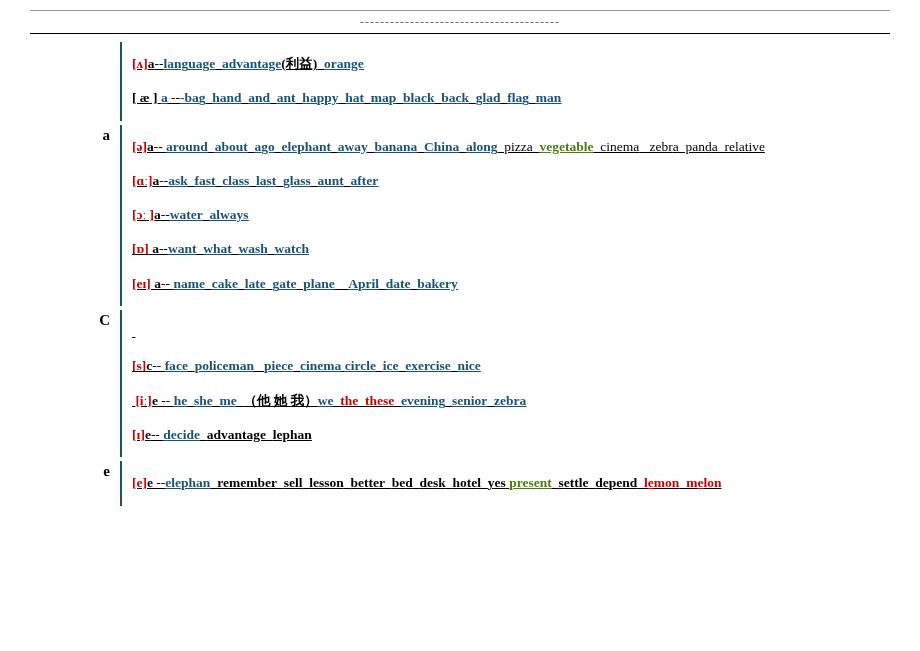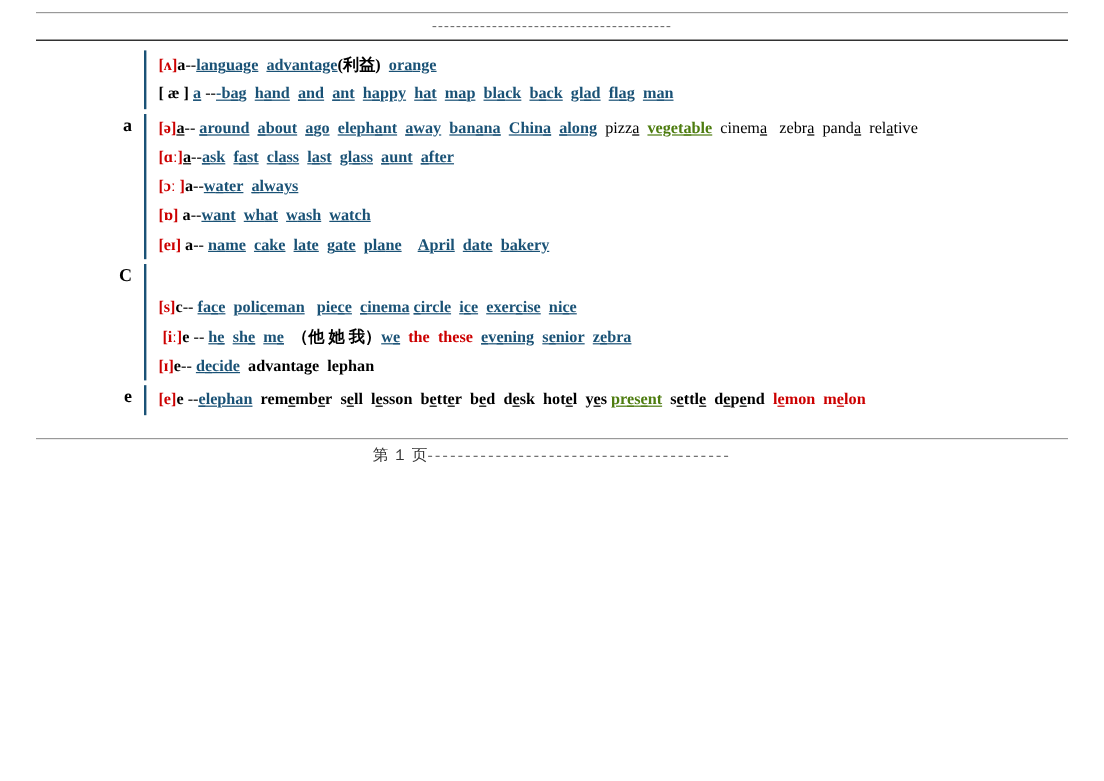--- a/index.html
+++ b/index.html
@@ -55,24 +55,25 @@
       text-align: right;
       padding-right: 10px;
     }
     .section-lines {
       flex: 1;
       border-left: 2px solid #1a5276;
       padding-left: 10px;
     }
     .phonics-line {
       display: block;
-      margin: 0 0;
+      margin: 10px 0;
       font-size: 13.5px;
       line-height: 1.8;
       white-space: nowrap;
+      text-decoration: underline;
     }
     
     .red { color: #cc0000; font-weight: bold; }
     
     .blu { color: #1a5276; text-decoration: underline; font-weight: bold; }
     
     .grn { color: #4d7c0f; font-weight: bold; text-decoration: underline; }
     
     .und { text-decoration: underline; }
     
@@ -168,16 +169,13 @@
       <div class="section-lines">
 
         <span class="phonics-line">
           <span class="red">[e]</span><span class="bld">e</span>&nbsp;--<span class="blu"><span class="und">e</span>lephan</span>&nbsp;&nbsp;<span class="bld">rem<span class="und">e</span>mb<span class="und">e</span>r</span>&nbsp;&nbsp;<span class="bld">s<span class="und">e</span>ll</span>&nbsp;&nbsp;<span class="bld">l<span class="und">e</span>sson</span>&nbsp;&nbsp;<span class="bld">b<span class="und">e</span>tt<span class="und">e</span>r</span>&nbsp;&nbsp;<span class="bld">b<span class="und">e</span>d</span>&nbsp;&nbsp;<span class="bld">d<span class="und">e</span>sk</span>&nbsp;&nbsp;<span class="bld">hot<span class="und">e</span>l</span>&nbsp;&nbsp;<span class="bld">y<span class="und">e</span>s</span>&nbsp;<span class="grn">pr<span class="und">e</span>s<span class="und">e</span>nt</span>&nbsp;&nbsp;<span class="bld">s<span class="und">e</span>ttl<span class="und">e</span></span>&nbsp;&nbsp;<span class="bld">d<span class="und">e</span>p<span class="und">e</span>nd</span>&nbsp;&nbsp;<span class="red bld">l<span class="und">e</span>mon</span>&nbsp;&nbsp;<span class="red bld">m<span class="und">e</span>lon</span>
         </span>
       </div>
     </div>
 
   </div>
 
-  <div class="bottom-line">
-    <span>第 １ 页</span><span class="bottom-dashes">----------------------------------------</span>
-  </div>
 </div>
 
 </body></html>

